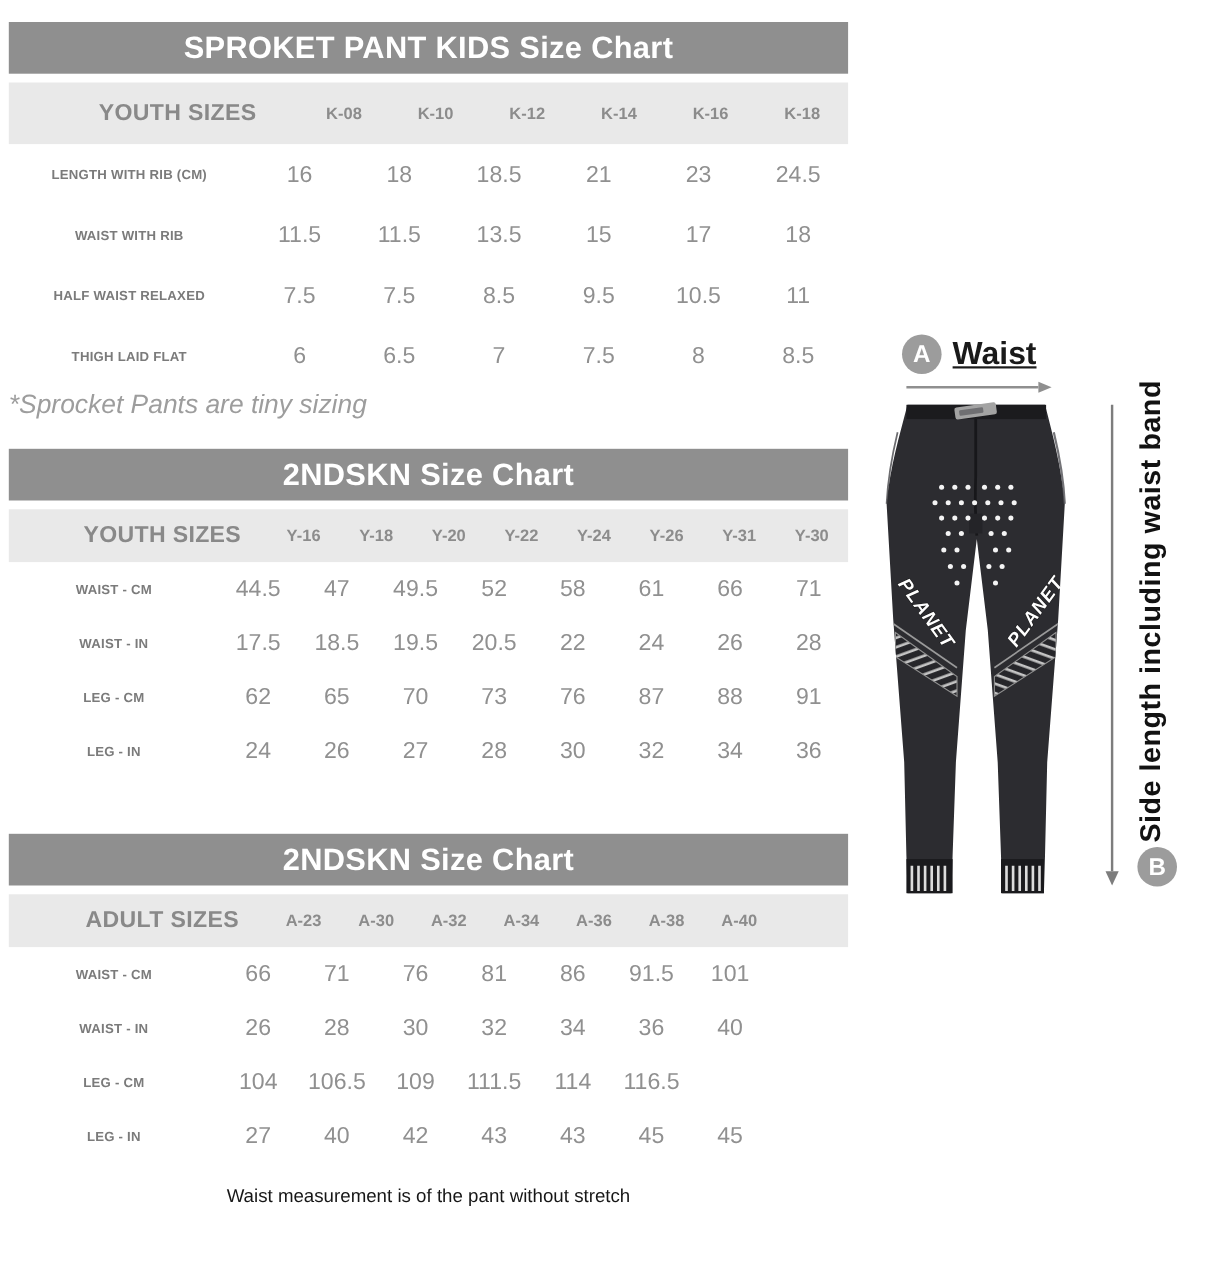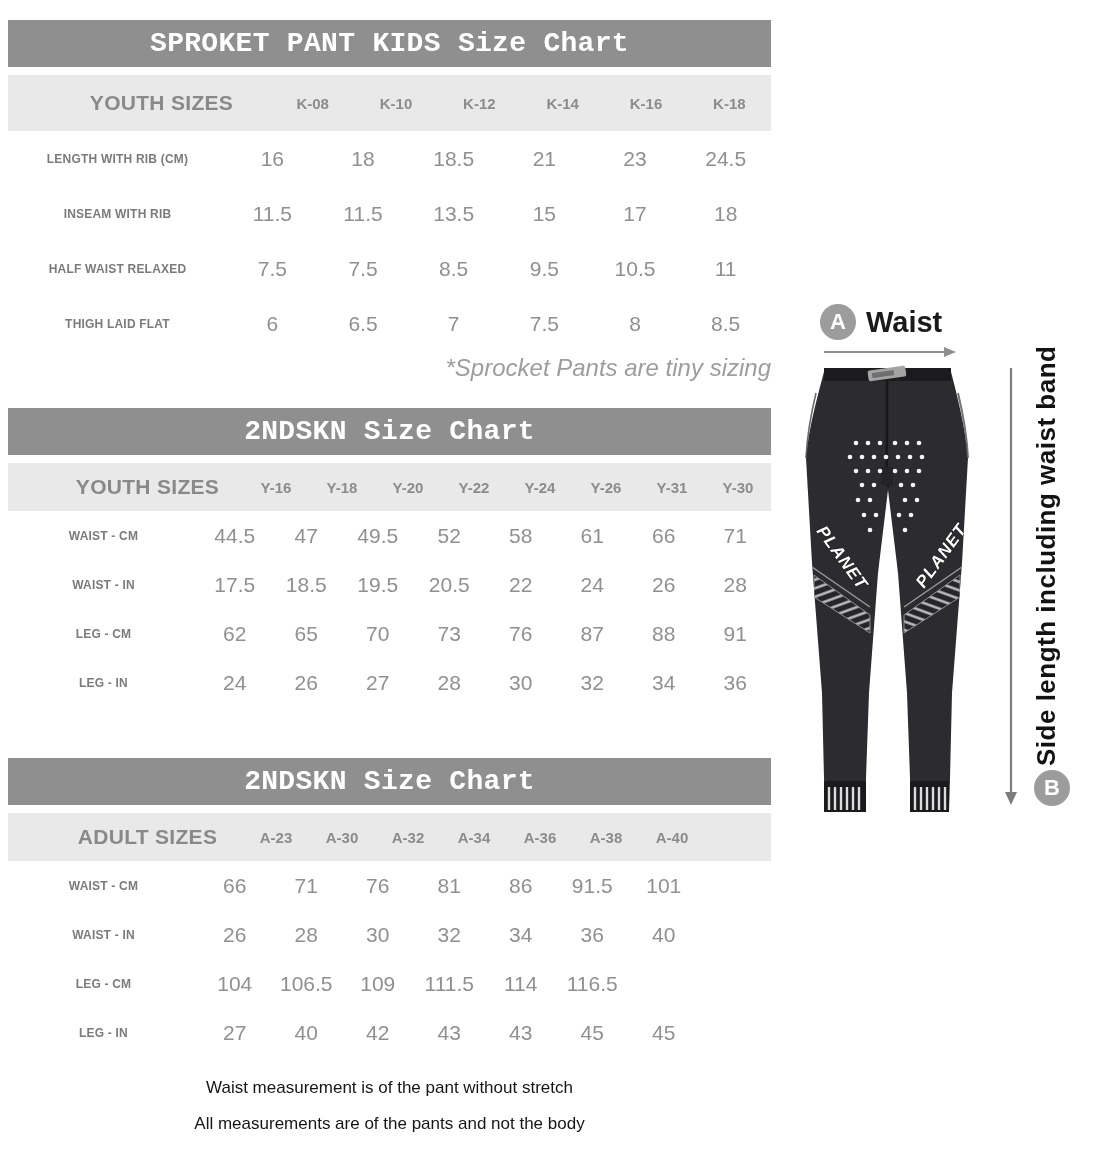--- a/index.html
+++ b/index.html
@@ -4,44 +4,44 @@
 <style>
   html,body{margin:0;padding:0;background:#fff;}
   .page{position:relative;width:1098px;height:1163px;background:#fff;overflow:hidden;
         font-family:"Liberation Sans",sans-serif;}
   
   .charts-col{position:absolute;left:8px;top:20px;width:763px;}
   .size-table{width:100%;}
   .tbl-0{margin-bottom:25px;}
   .tbl-1{margin-bottom:51px;}
   .t-title{height:47px;line-height:47px;background:#8f8f8f;color:#ffffff;
-           font-size:28px;font-weight:bold;text-align:center;margin-bottom:8px;letter-spacing:.3px;font-family:Liberation Mono, monospace;}
+           font-size:28px;font-weight:bold;text-align:center;margin-bottom:8px;letter-spacing:.3px;}
   .t-row{display:grid;align-items:center;}
   .cols6 .t-row{grid-template-columns:219px repeat(6,1fr);}
   .cols8 .t-row{grid-template-columns:191px repeat(8,1fr);}
   .t-sub{background:#e9e9e9;padding-left:44px;}
   .cols6 .t-sub{height:56px;}
   .cols8 .t-sub{height:48px;}
   .cols6 .t-data{height:55px;}
   .cols8 .t-data{height:49px;}
   .t-cell{text-align:center;}
   .t-headlabel{font-size:21px;font-weight:bold;color:#898989;letter-spacing:.3px;}
   .t-size{font-size:15px;font-weight:bold;color:#8c8c8c;}
   .t-label{font-size:12px;font-weight:bold;color:#7b7b7b;letter-spacing:.2px;}
   .t-value{font-size:21px;color:#909090;}
-  .t-note{height:30px;line-height:30px;margin-top:2px;text-align:right;
+  .t-note{height:30px;line-height:30px;margin-top:2px;text-align:left;
           font-size:24px;font-style:italic;color:#9d9d9d;}
   .footnotes{margin-top:16px;text-align:center;}
   .footnote{margin:0 0 6px 0;line-height:30px;font-size:17px;color:#161616;}
   
   .marker{position:absolute;width:36px;height:36px;border-radius:50%;background:#9c9c9c;
           color:#fff;font-size:22px;font-weight:bold;display:flex;align-items:center;justify-content:center;}
   #markerA{left:820px;top:304px;}
   #markerB{left:1034px;top:770px;}
-  .waist-label{position:absolute;left:866px;top:306px;font-size:29px;font-weight:bold;color:#1a1a1a;}
+  .waist-label{position:absolute;left:866px;top:306px;font-size:29px;font-weight:bold;color:#1a1a1a;text-decoration:underline;}
   .h-arrow{position:absolute;left:822px;top:345px;}
   .v-arrow{position:absolute;left:1003px;top:364px;}
   .pants{position:absolute;left:798px;top:363px;}
   .side-label{position:absolute;left:1026px;top:346px;width:40px;height:420px;
               writing-mode:vertical-rl;transform:rotate(180deg);line-height:40px;
               font-size:26px;font-weight:bold;color:#121212;letter-spacing:.5px;white-space:nowrap;}
   .logo-text{font-family:"Liberation Sans",sans-serif;font-style:italic;font-weight:900;
              font-size:17px;fill:#ffffff;stroke:#141414;stroke-width:.9;paint-order:stroke;letter-spacing:1px;}
 </style>
 </head>
@@ -64,21 +64,21 @@
         <div class="t-row t-data">
           <div class="t-cell t-label">LENGTH WITH RIB (CM)</div>
           <div class="t-cell t-value">16</div>
           <div class="t-cell t-value">18</div>
           <div class="t-cell t-value">18.5</div>
           <div class="t-cell t-value">21</div>
           <div class="t-cell t-value">23</div>
           <div class="t-cell t-value">24.5</div>
         </div>
         <div class="t-row t-data">
-          <div class="t-cell t-label">INSEAM WITH RIB</div>
+          <div class="t-cell t-label">WAIST WITH RIB</div>
           <div class="t-cell t-value">11.5</div>
           <div class="t-cell t-value">11.5</div>
           <div class="t-cell t-value">13.5</div>
           <div class="t-cell t-value">15</div>
           <div class="t-cell t-value">17</div>
           <div class="t-cell t-value">18</div>
         </div>
         <div class="t-row t-data">
           <div class="t-cell t-label">HALF WAIST RELAXED</div>
           <div class="t-cell t-value">7.5</div>
@@ -204,21 +204,20 @@
           <div class="t-cell t-value">40</div>
           <div class="t-cell t-value">42</div>
           <div class="t-cell t-value">43</div>
           <div class="t-cell t-value">43</div>
           <div class="t-cell t-value">45</div>
           <div class="t-cell t-value">45</div>
         </div>
       </section>
       <div class="footnotes">
         <p class="footnote">Waist measurement is of the pant without stretch</p>
-        <p class="footnote">All measurements are of the pants and not the body</p>
       </div>
     </div>
 
   <div>
     <div class="marker" id="markerA">A</div>
     <div class="waist-label">Waist</div>
 
     <svg class="h-arrow" width="136" height="14">
       <line x1="2" y1="7" x2="122" y2="7" stroke="#8f8f8f" stroke-width="2.2"></line>
       <polygon points="122,2 134,7 122,12" fill="#8f8f8f"></polygon>

